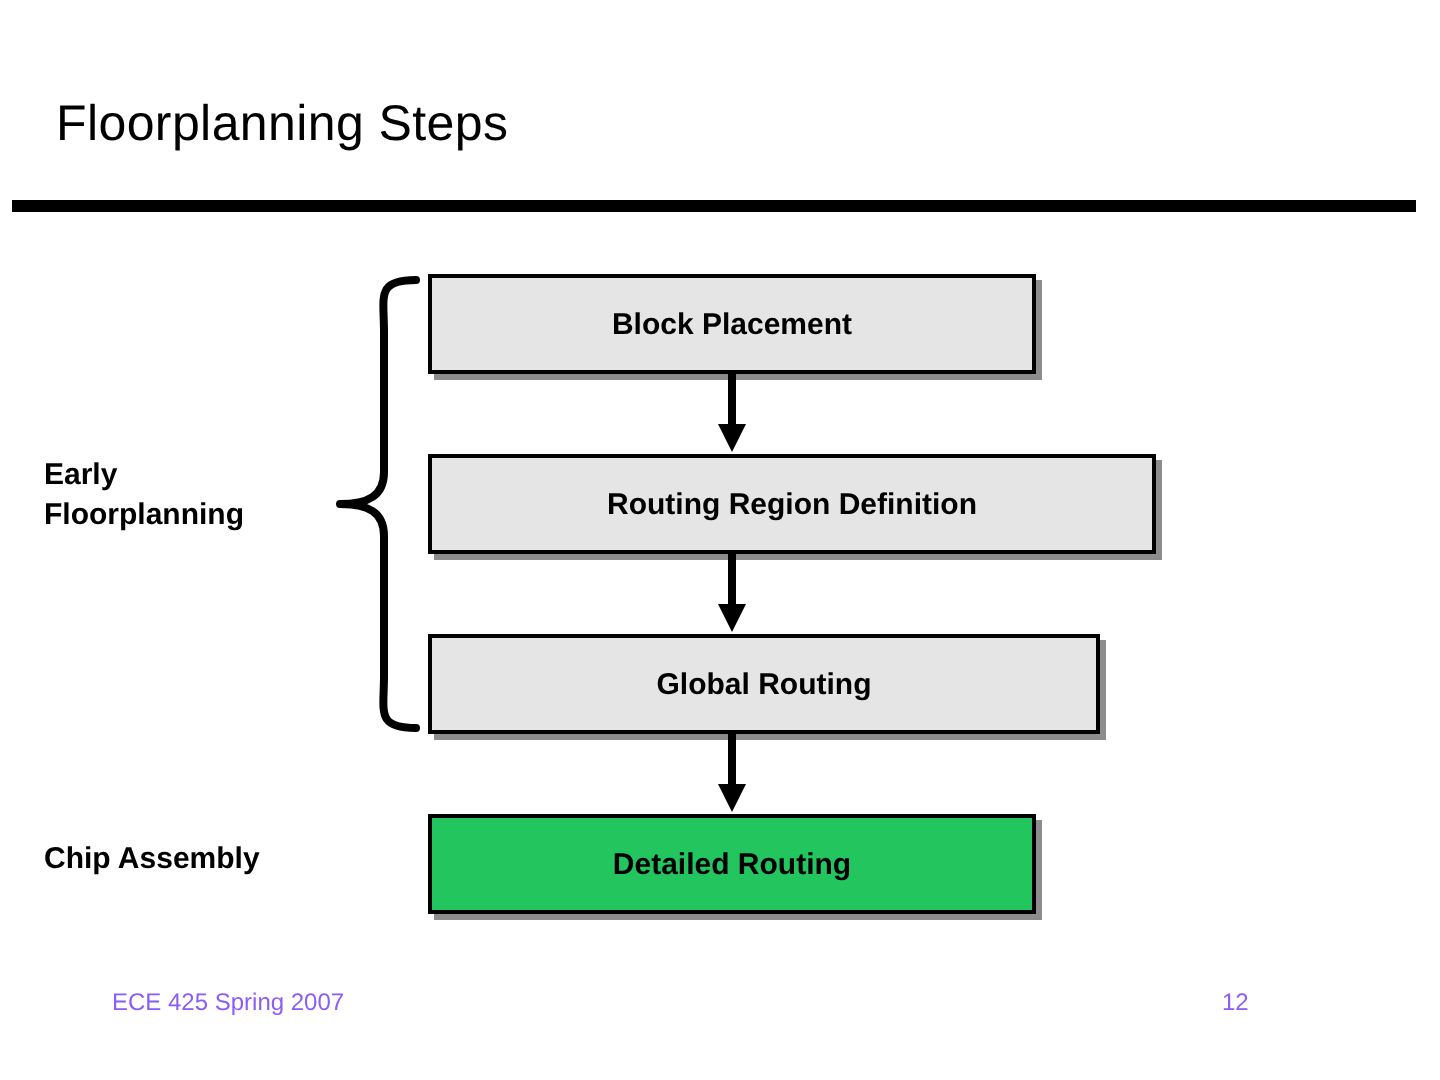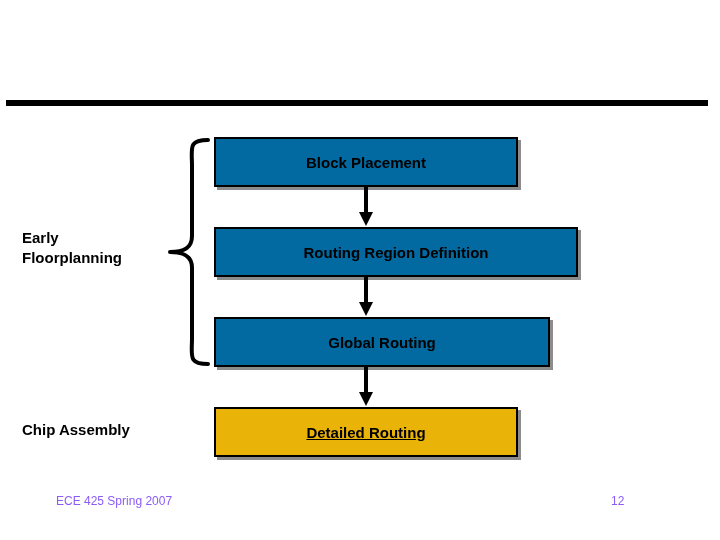--- a/index.html
+++ b/index.html
@@ -42,22 +42,22 @@
     box-sizing: border-box;
     border: 2px solid #000000;
     display: flex;
     align-items: center;
     justify-content: center;
     font-size: 15px;
     font-weight: bold;
     color: #000000;
     box-shadow: 3px 3px 0 rgba(0,0,0,0.45);
   }
-  .box-yellow { background: #0369a1; }
-  .box-lav { background: #eab308; text-decoration: underline; }
+  .box-yellow { background: #e5e5e5; }
+  .box-lav { background: #22c55e; }
 
   #box-block-placement { left: 214px; top: 137px; width: 304px; height: 50px; }
   #box-routing-region  { left: 214px; top: 227px; width: 364px; height: 50px; }
   #box-global-routing  { left: 214px; top: 317px; width: 336px; height: 50px; }
   #box-detailed-routing{ left: 214px; top: 407px; width: 304px; height: 50px; }
 
   .arrow {
     position: absolute;
     left: 359px;
     width: 14px;
@@ -109,20 +109,21 @@
   }
   #footer-left   { left: 56px; }
   #footer-center { left: 278px; }
   #footer-right  { left: 611px; }
 </style>
 </head>
 <body>
 
 <div class="slide">
 
+  <div class="title">Floorplanning Steps</div>
   <div class="title-rule"></div>
 
   <div class="brace">
     <svg width="44" height="232" viewBox="0 0 44 232" xmlns="http://www.w3.org/2000/svg">
       <path d="M42 4 C 22 4, 26 12, 26 30 L 26 100 C 26 112, 18 116, 4 116 C 18 116, 26 120, 26 132 L 26 202 C 26 220, 22 228, 42 228" fill="none" stroke="#000000" stroke-width="4" stroke-linecap="round" stroke-linejoin="round"></path>
     </svg>
   </div>
 
   <div class="label-left" id="label-early">
     <span>Early</span><br>

